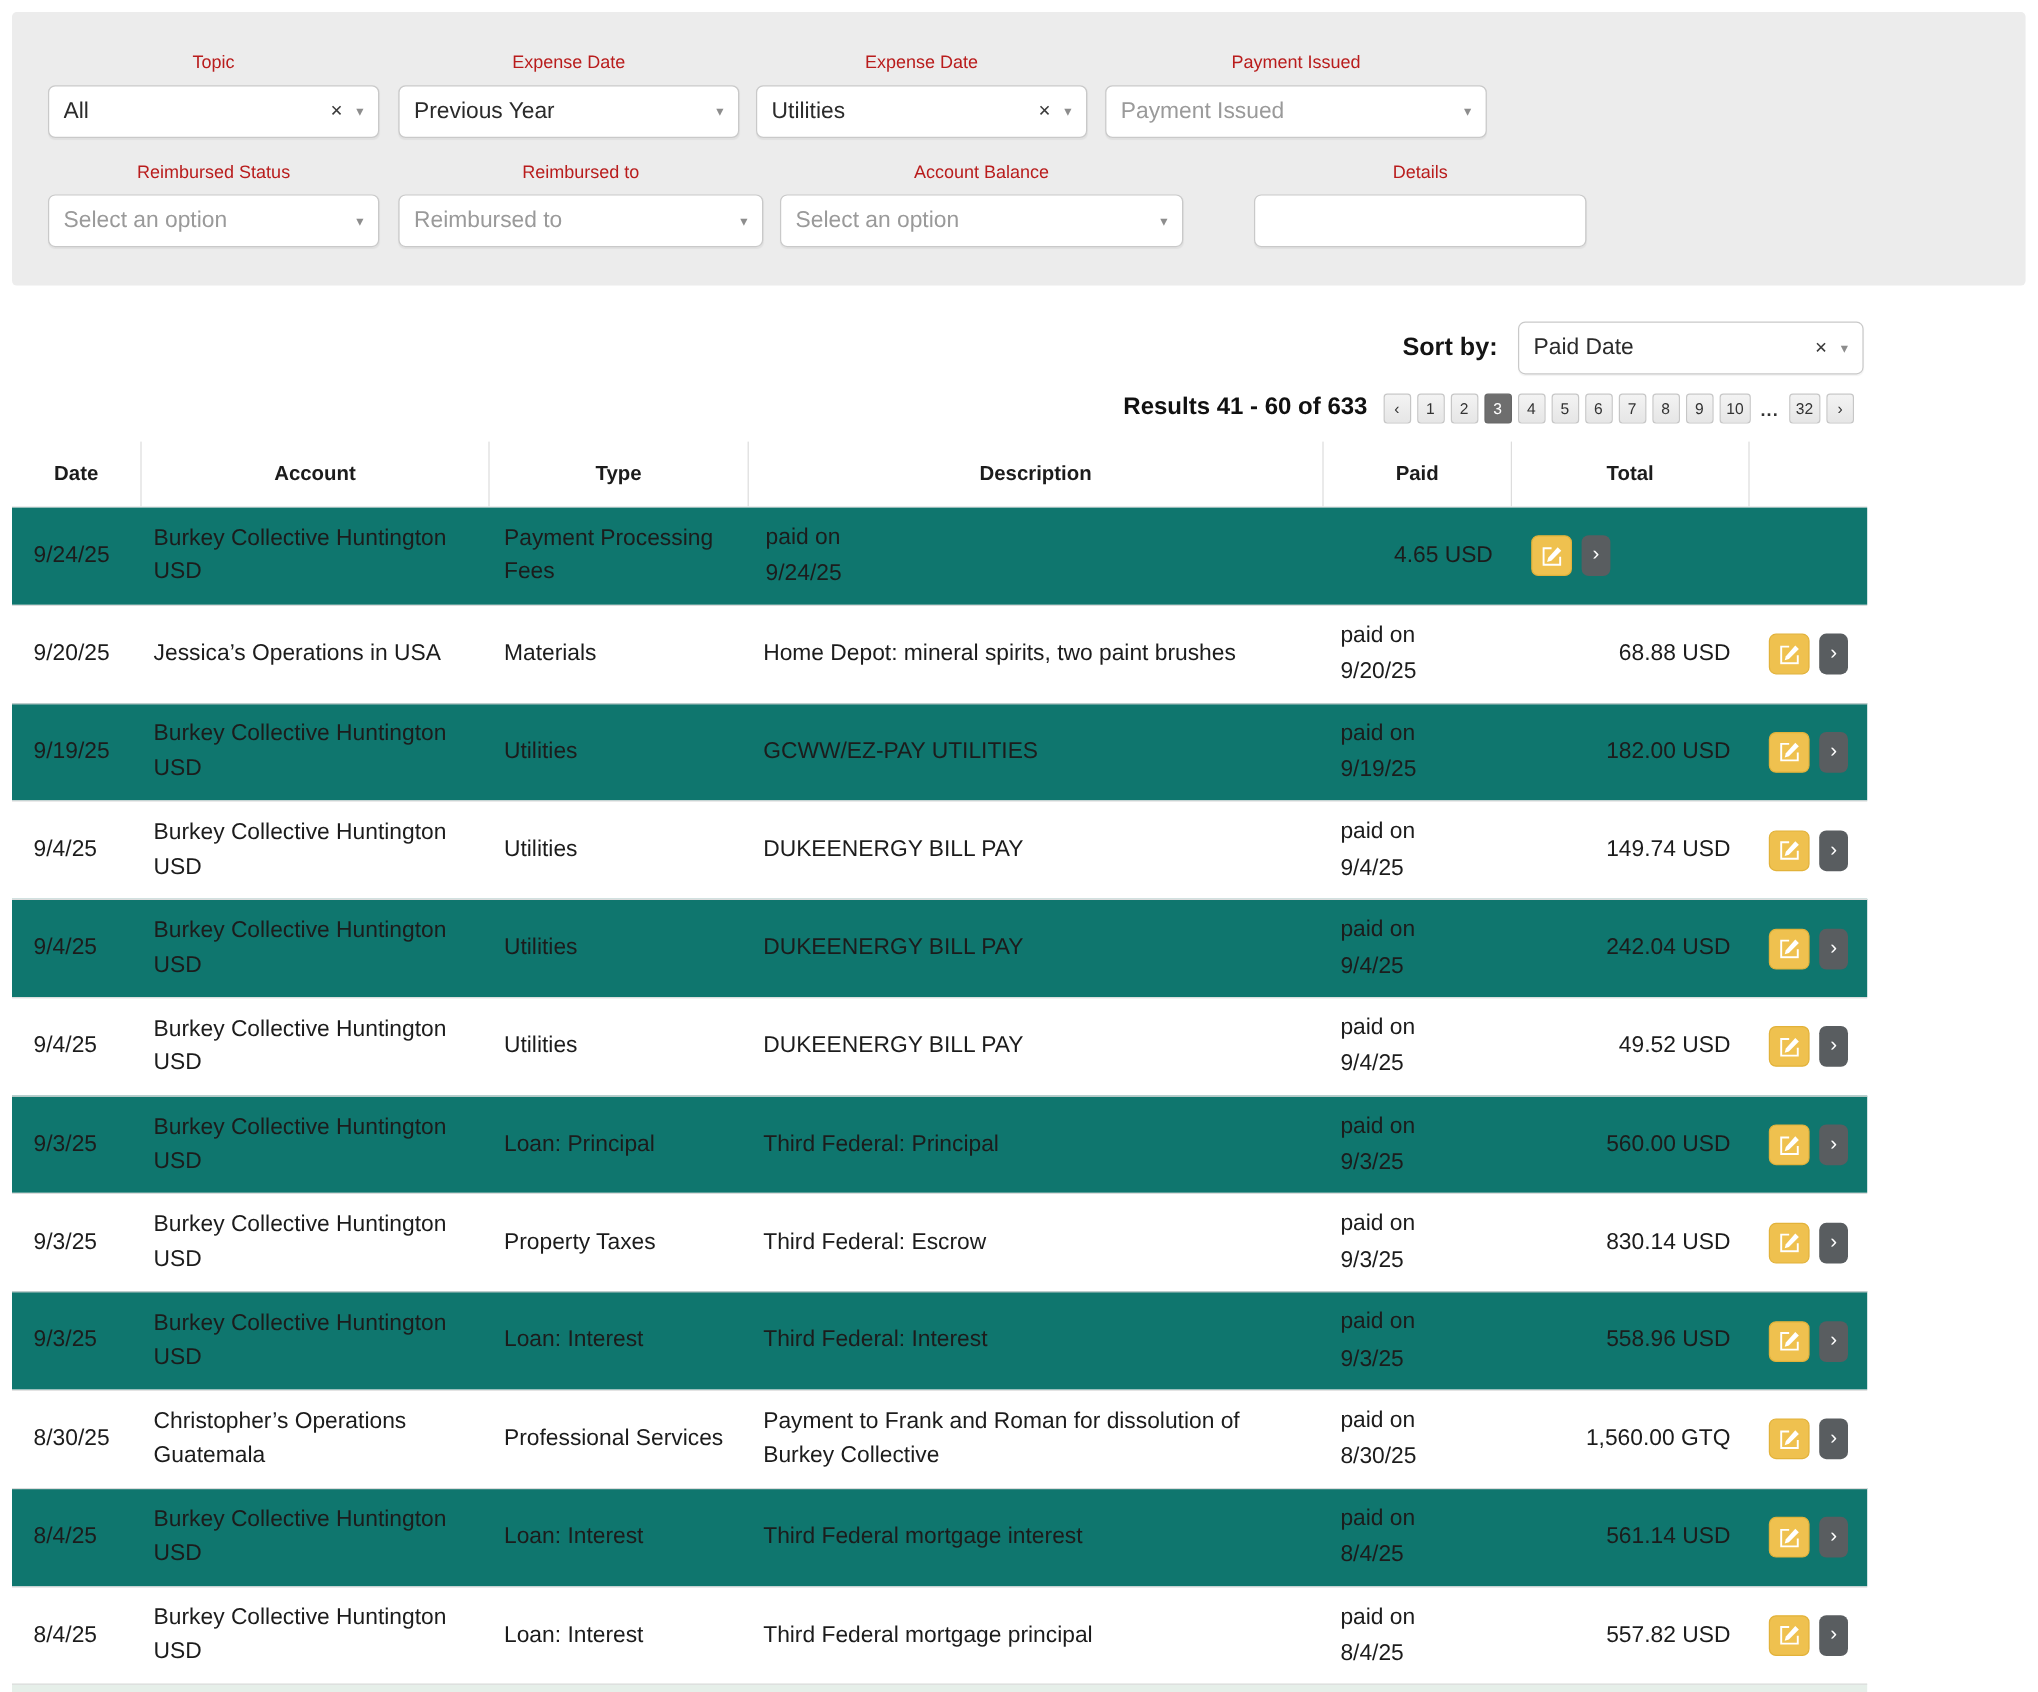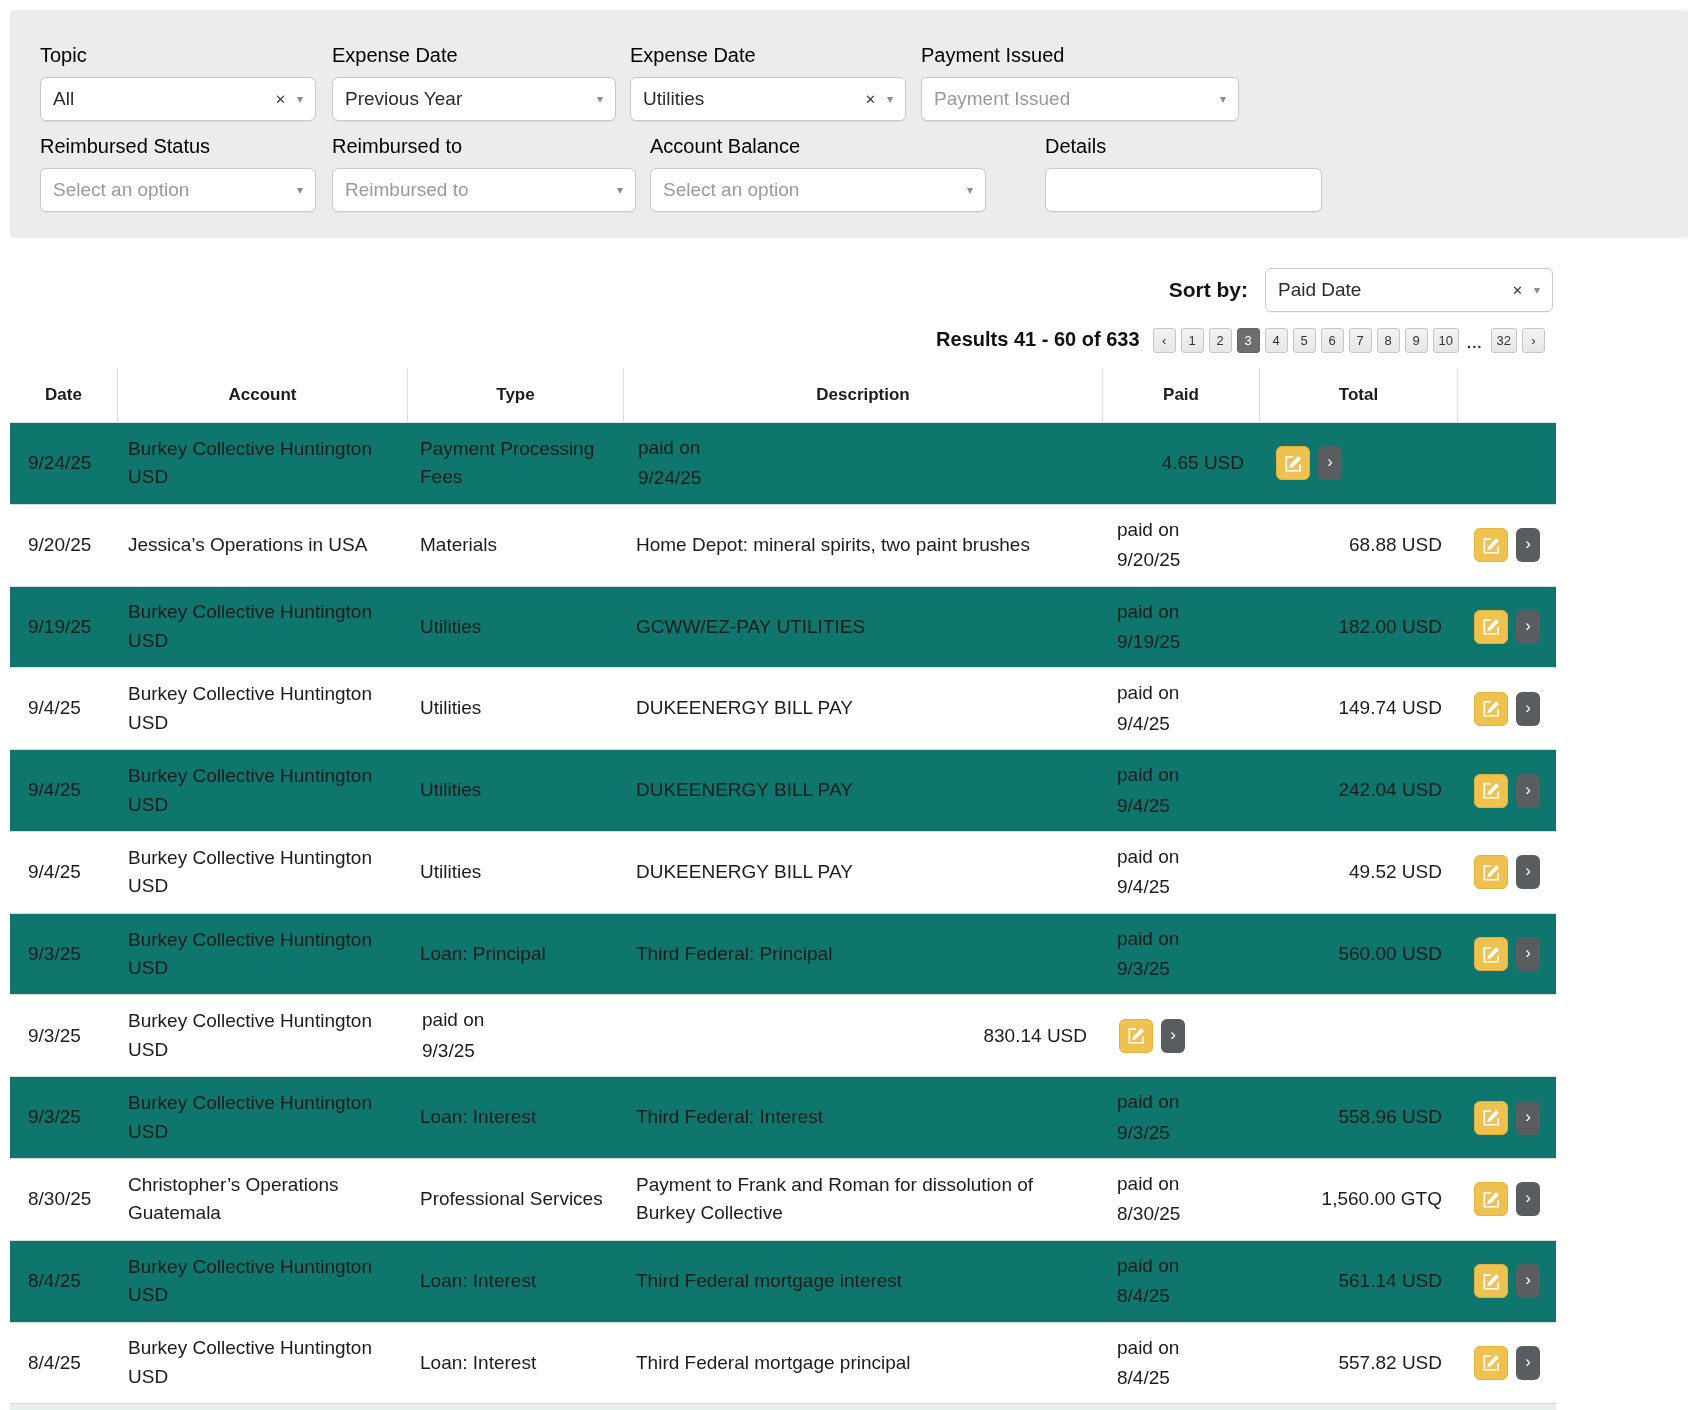--- a/index.html
+++ b/index.html
@@ -4,21 +4,21 @@
 <style>
   html,body{margin:0;padding:0;}
   body{
     width:1698px;height:1410px;overflow:hidden;position:relative;
     background:#fff;color:#1c1c1c;
     font-family:"Liberation Sans","DejaVu Sans",sans-serif;
   }
   
   .filter-panel{position:absolute;left:10px;top:10px;width:1678px;height:228px;background:#ececec;border-radius:4px;}
   .fgroup{position:absolute;}
-  .flabel{font-size:20px;color:#000000;margin-bottom:10px;}
+  .flabel{font-size:15px;color:#b91c1c;margin-bottom:10px;text-align:center;}
   .fselect{height:44px;background:#fff;border:1px solid #c9c9c9;border-radius:6px;
     display:flex;align-items:center;justify-content:space-between;padding:0 12px;
     box-shadow:0 1px 1px rgba(0,0,0,.05);cursor:pointer;box-sizing:border-box;}
   .fvalue{font-size:19px;color:#2b2b2b;white-space:nowrap;overflow:hidden;}
   .placeholder .fvalue{color:#9a9a9a;}
   .ficons{display:flex;align-items:center;gap:11px;flex:none;}
   .fclear{font-size:13px;color:#3a3a3a;font-weight:bold;cursor:pointer;}
   .fcaret{font-size:12px;color:#8d8d8d;}
   .ftext{height:44px;width:100%;background:#fff;border:1px solid #c9c9c9;border-radius:6px;
     box-sizing:border-box;font-size:19px;padding:0 12px;box-shadow:0 1px 1px rgba(0,0,0,.05);}
@@ -346,20 +346,22 @@
       </button>
       <button class="btn-open">
             <span>›</span>
           </button>
     </div>
   </div>
 
   <div class="t-row">
     <div class="c date">9/3/25</div>
     <div class="c account">Burkey Collective Huntington USD</div>
+    <div class="c type">Property Taxes</div>
+    <div class="c desc">Third Federal: Escrow</div>
     <div class="c paid">
       <div class="paid1">paid on</div>
       <div class="paid2">9/3/25</div>
     </div>
     <div class="c total">830.14 USD</div>
     <div class="c actions">
       <button class="btn-edit">
         <svg width="17" height="17" viewBox="0 0 16 16" fill="#fff">
           <path d="M12.3 0.9 L15.1 3.7 L7.3 11.5 L4.0 12.5 L4.9 9.2 Z"></path>
           <path d="M13.5 8.5 V14 H2 V2.5 H7.5 V1 H0.5 V15.5 H15 V8.5 Z"></path>

